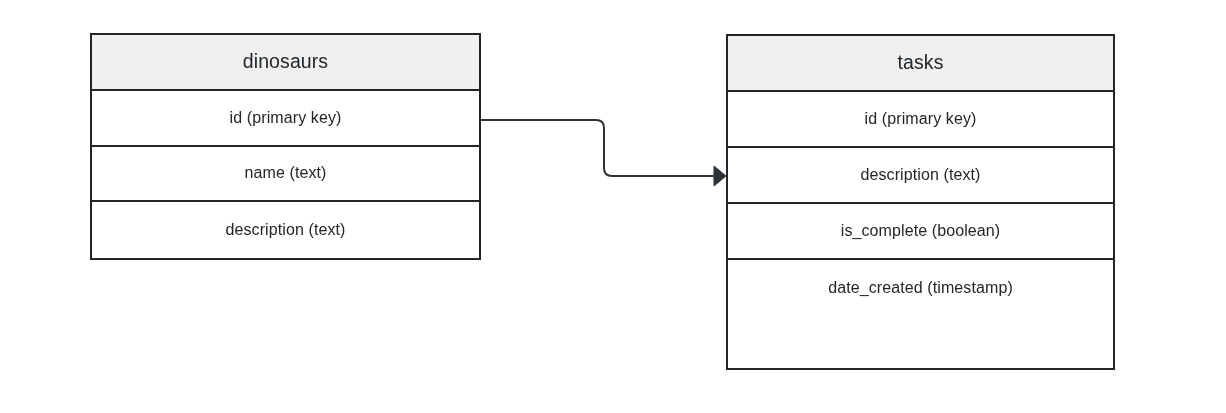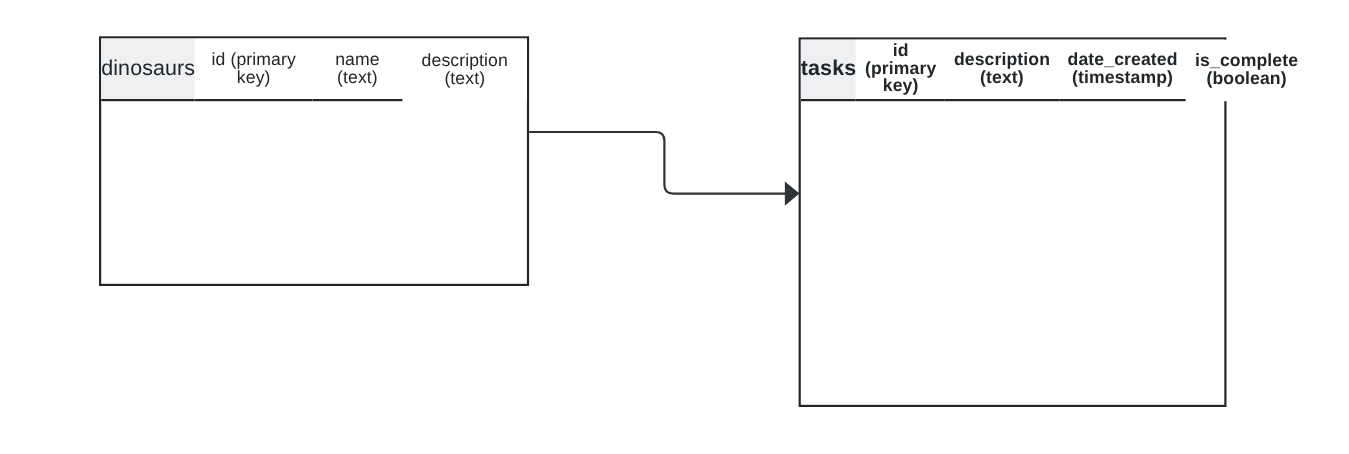--- a/index.html
+++ b/index.html
@@ -21,20 +21,21 @@
     overflow: hidden;
   }
 
   
   .entity {
     position: absolute;
     box-sizing: border-box;
     border: 2px solid #232628;
     background: #ffffff;
     display: flex;
+    flex-direction: column;
   }
 
   .entity-title {
     box-sizing: border-box;
     background: #eff0f2;
     border-bottom: 2px solid #232628;
     color: #232628;
     font-size: 19.5px;
     line-height: 1;
     display: flex;
@@ -71,21 +72,20 @@
   }
   #entity-dinosaurs .entity-title { height: 57px; }
   #entity-dinosaurs .entity-field { height: 57px; }
 
   
   #entity-tasks {
     left: 726px;
     top: 34px;
     width: 389px;
     height: 336px;
-    font-weight: bold;
   }
   #entity-tasks .entity-title { height: 56px; }
   #entity-tasks .entity-field { height: 56px; }
 
   
   #relationship-layer {
     position: absolute;
     left: 0;
     top: 0;
     width: 1226px;
@@ -106,22 +106,22 @@
     <div class="entity-title">dinosaurs</div>
     <div class="entity-field">id (primary key)</div>
     <div class="entity-field">name (text)</div>
     <div class="entity-field">description (text)</div>
   </div>
 
   <div id="entity-tasks" class="entity">
     <div class="entity-title">tasks</div>
     <div class="entity-field">id (primary key)</div>
     <div class="entity-field">description (text)</div>
+    <div class="entity-field">is_complete (boolean)</div>
     <div class="entity-field">date_created (timestamp)</div>
-    <div class="entity-field">is_complete (boolean)</div>
   </div>
 
   <svg id="relationship-layer" viewBox="0 0 1226 413" width="1226" height="413">
     <path d="M 481 120 L 596 120 Q 604 120 604 128 L 604 168 Q 604 176 612 176 L 714 176" fill="none" stroke="#2f3337" stroke-width="2" stroke-linecap="butt"></path>
     <polygon points="714,166 726,176 714,186" fill="#2f3337" stroke="#2f3337" stroke-width="1" stroke-linejoin="miter"></polygon>
   </svg>
 
 </div>
 
 </body></html>

